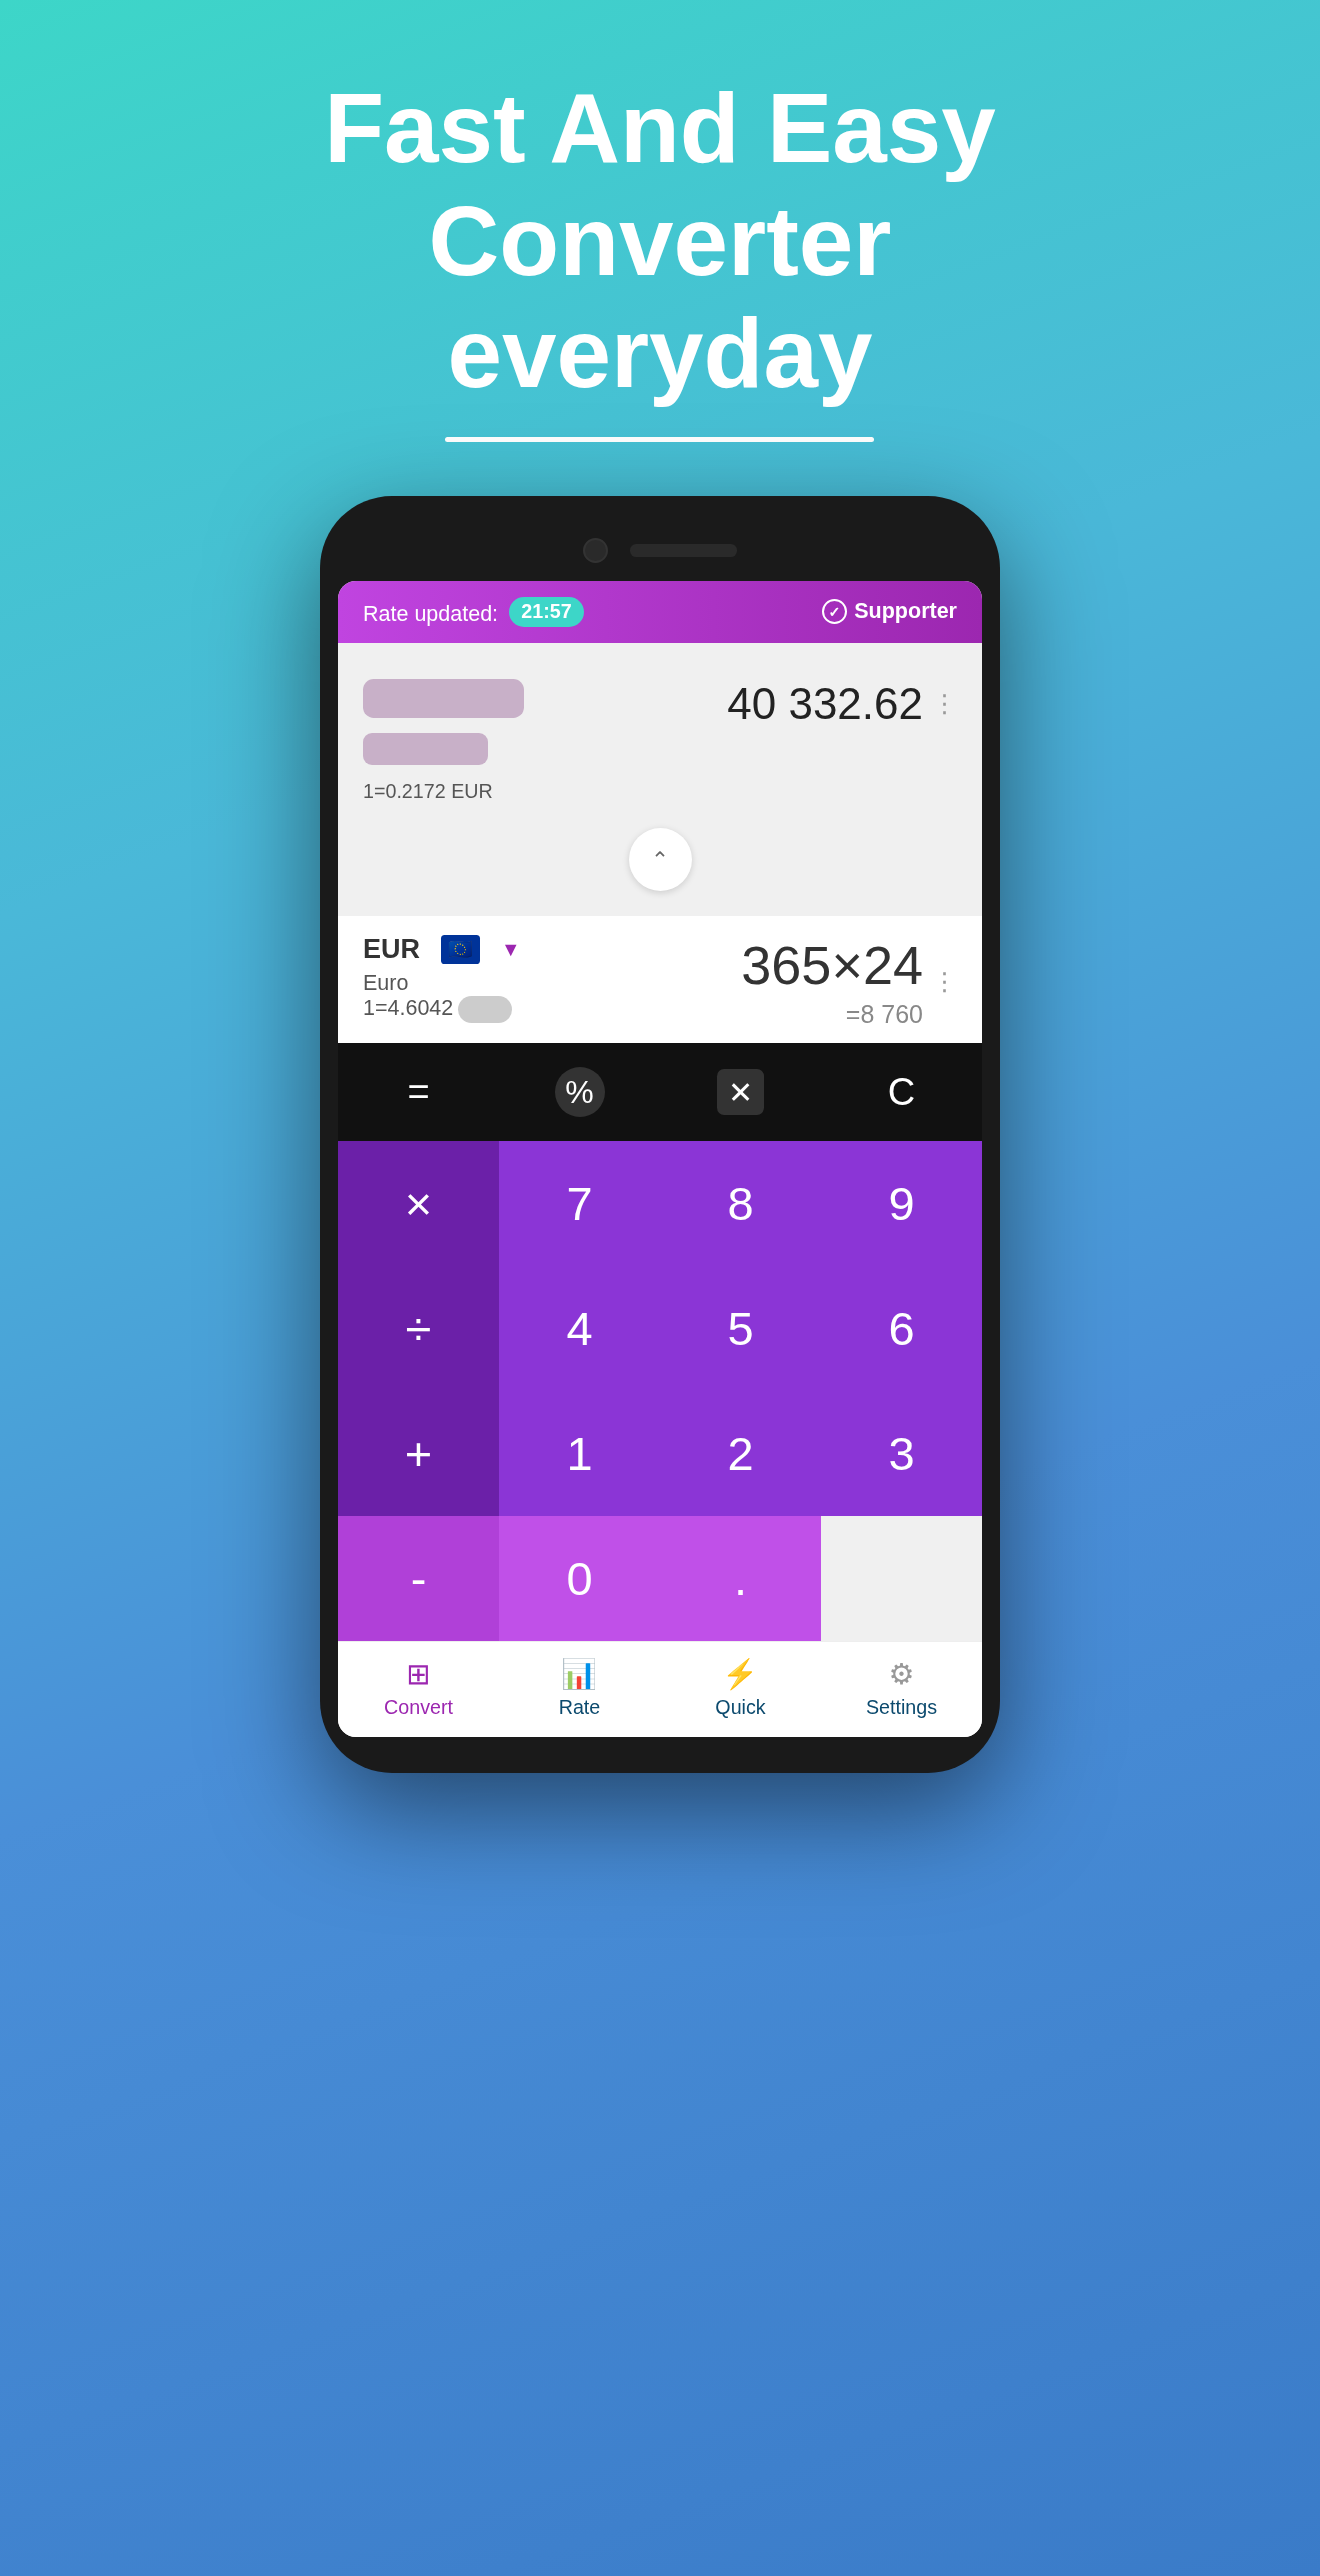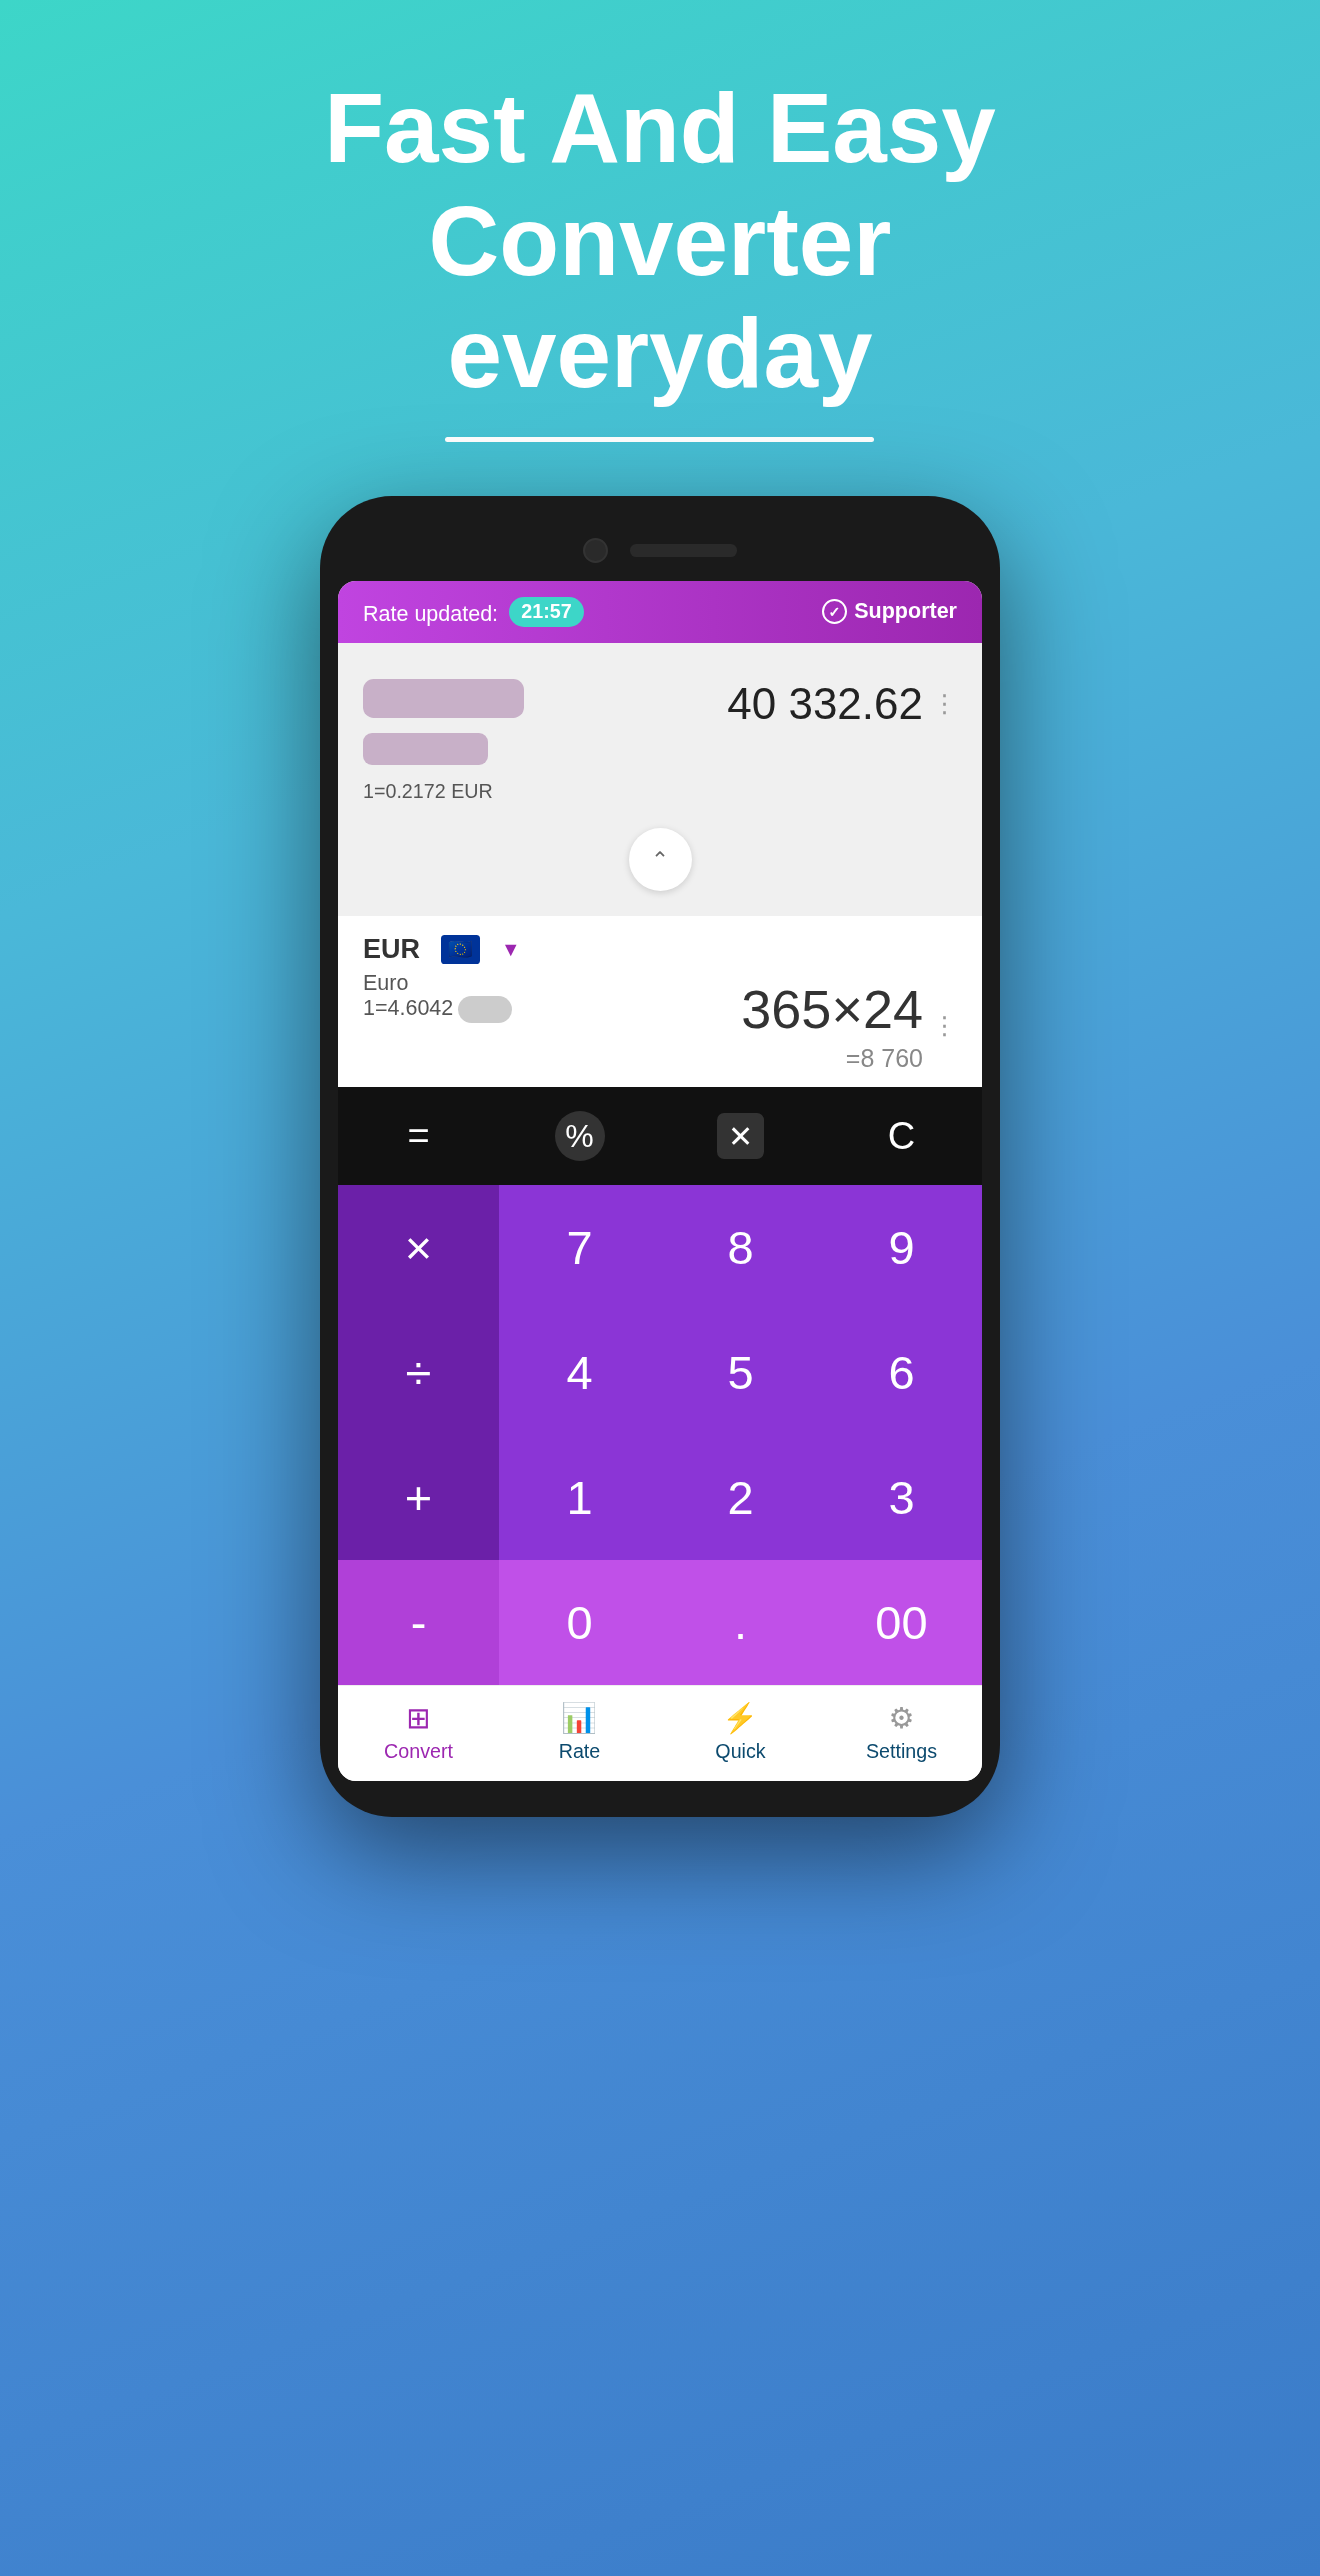--- a/index.html
+++ b/index.html
@@ -375,21 +375,21 @@
               <span style="font-size:19.7px;">🇪🇺</span>
             </div>
             <span class="dropdown-arrow">▼</span>
           </div>
           <div class="euro-name">Euro</div>
           <div class="euro-rate">
             <span>1=4.6042</span>
             <div class="toggle-small"></div>
           </div>
         </div>
-        <div style="display:flex; align-items:flex-end;margin-top:44px;">
+        <div style="display:flex; align-items:flex-end;">
           <div>
             <div class="expr-display">365×24</div>
             <div class="expr-result">=8 760</div>
           </div>
           <div class="menu-dots">⋮</div>
         </div>
       </div>
     </div>
 
     <div style="background:#111; display:grid; grid-template-columns:repeat(4,1fr);">
@@ -416,21 +416,20 @@
       <div class="key-cell key-num">6</div>
 
       <div class="key-cell key-op">+</div>
       <div class="key-cell key-num">1</div>
       <div class="key-cell key-num">2</div>
       <div class="key-cell key-num">3</div>
 
       <div class="key-cell key-last-row" style="background:#b040d8;">-</div>
       <div class="key-cell key-last-row" style="background:#c050e8;">0</div>
       <div class="key-cell key-last-row" style="background:#c050e8;">.</div>
-      <div class="key-cell key-last-row" style="background:#c050e8;">00</div>
     </div>
 
     <div class="bottom-nav">
       <div class="nav-item">
         <span class="nav-icon active" style="font-size:29px; color:#9c27b0;">⊞</span>
         <span class="nav-label active">Convert</span>
       </div>
       <div class="nav-item">
         <span class="nav-icon" style="font-size:29px; color:#999;">📊</span>
         <span class="nav-label">Rate</span>

